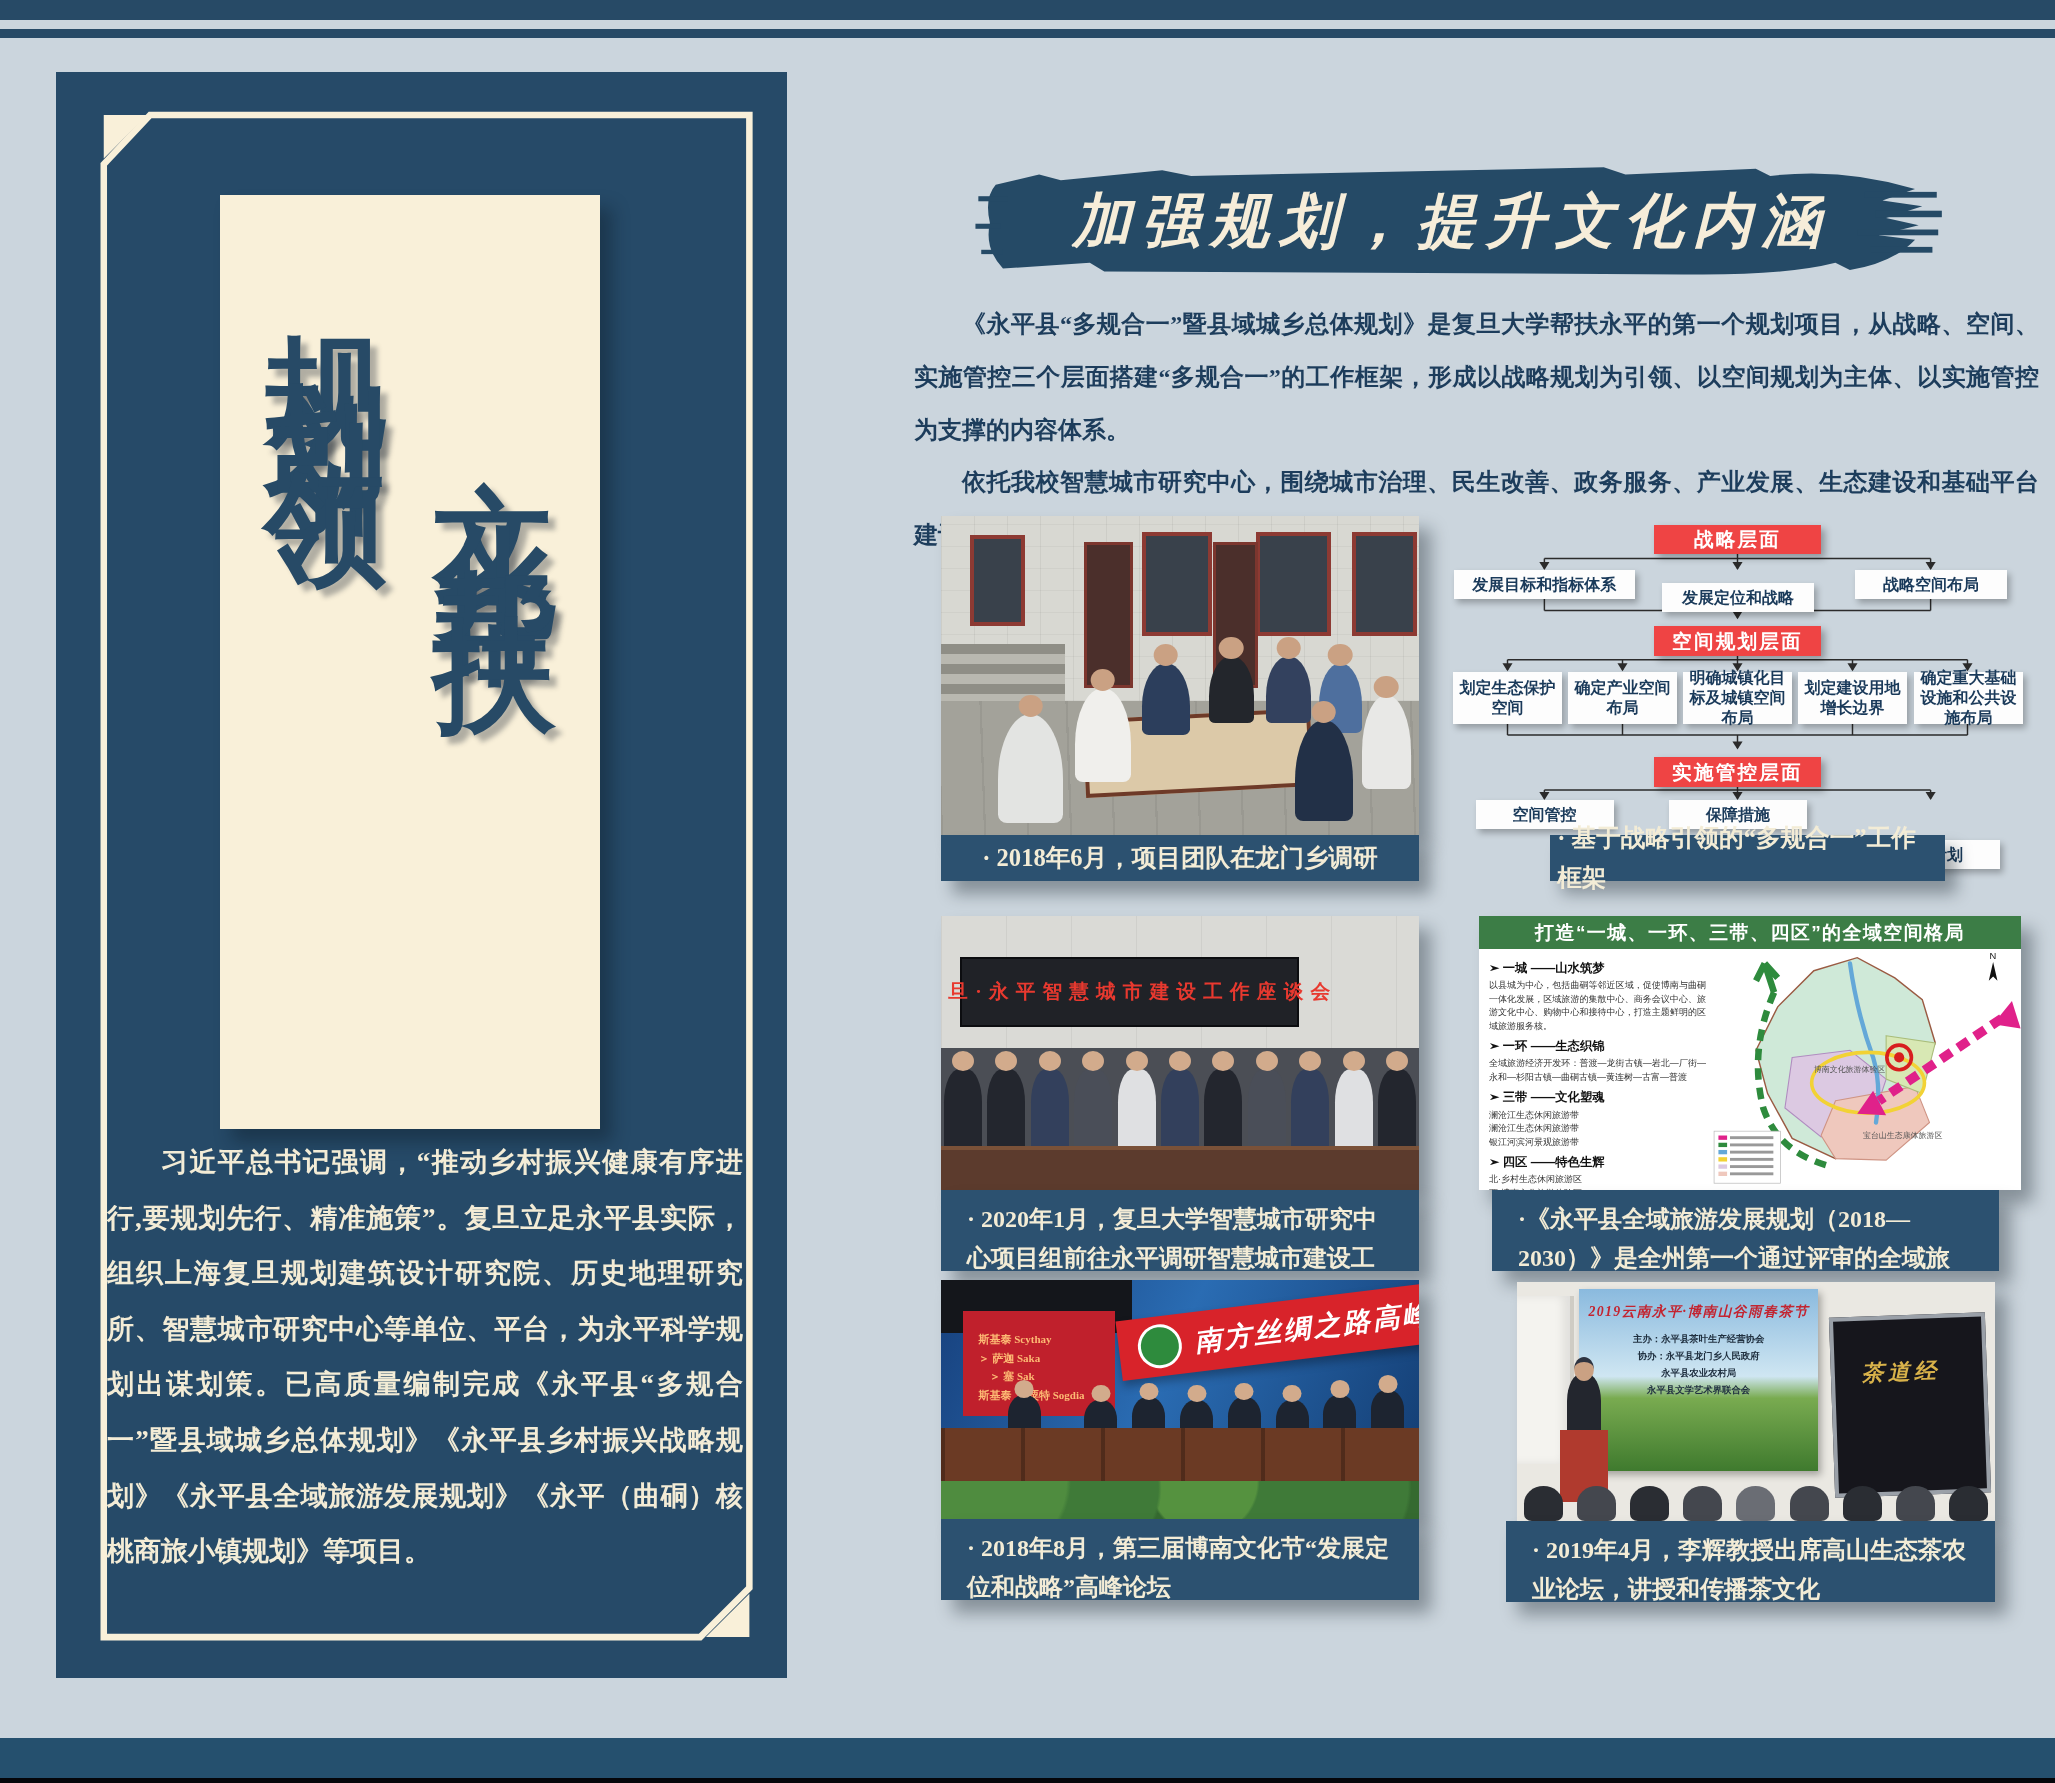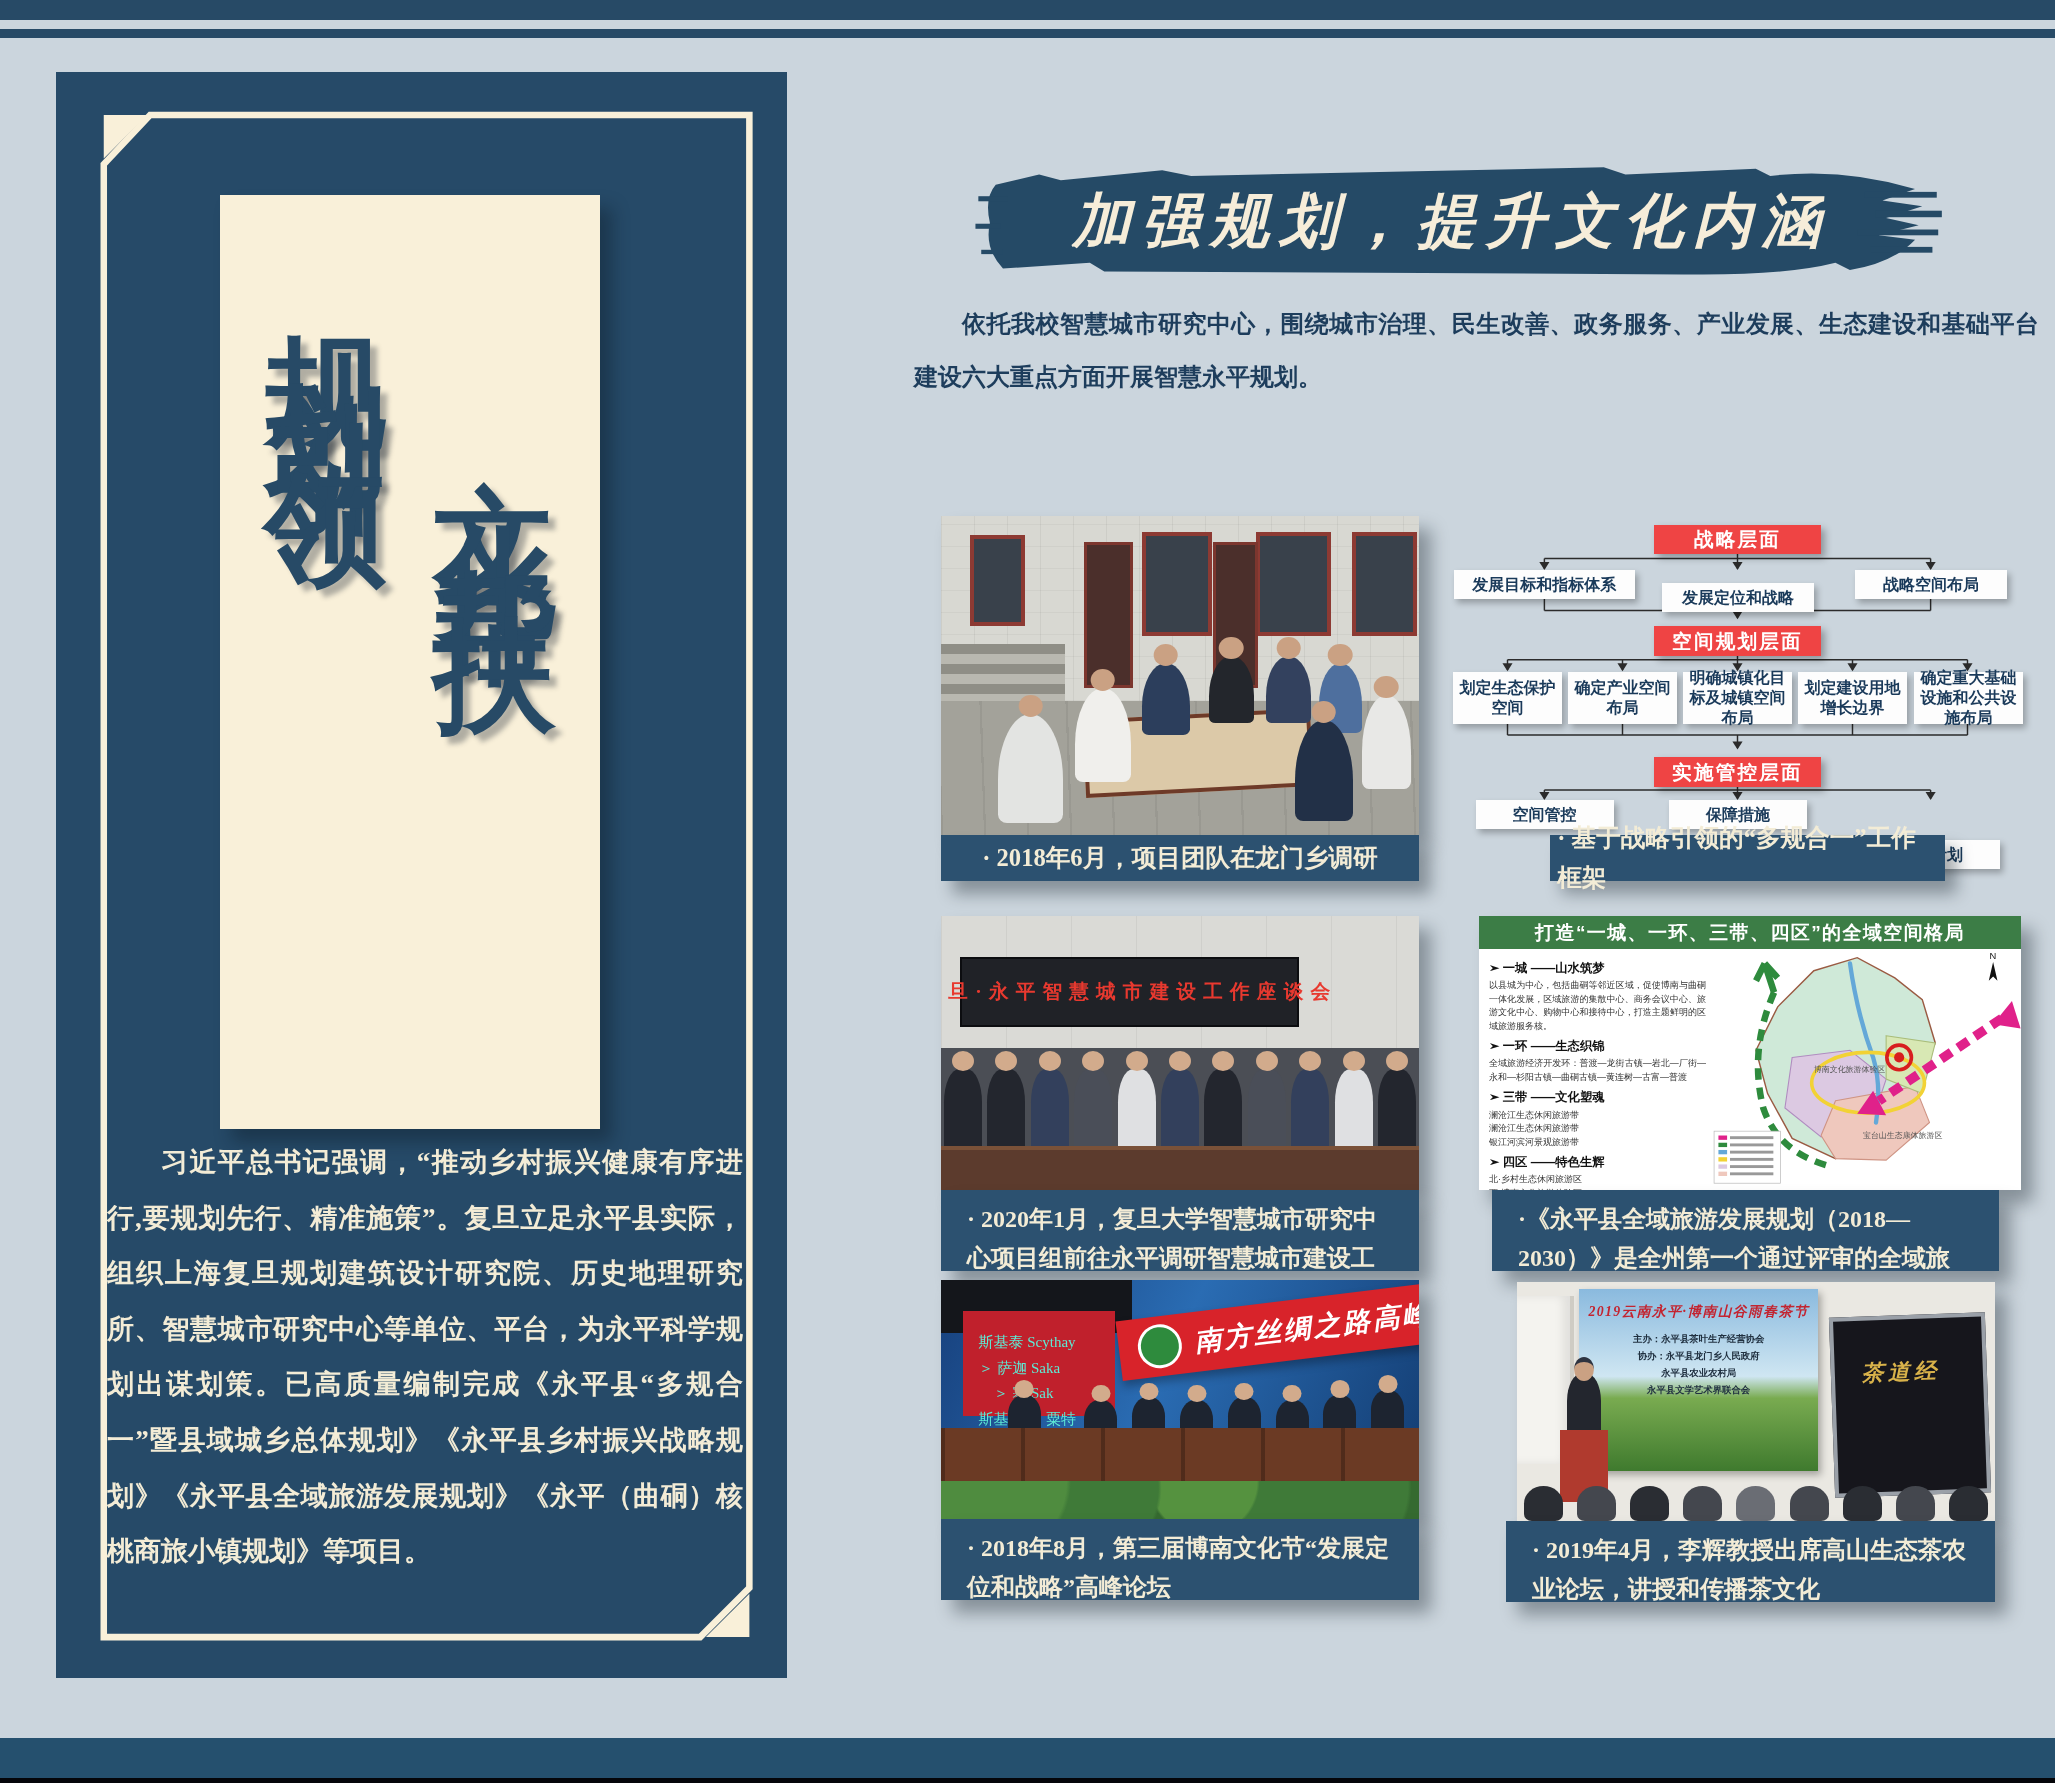--- a/index.html
+++ b/index.html
@@ -75,21 +75,21 @@
   .p2-man:nth-child(3n){background:#33405c;} .p2-man:nth-child(4n){background:#4a4e58;}
   .p2-man:nth-child(5n){background:#dfe0e2;}
   .p2-table{position:absolute;left:0;top:84%;width:100%;height:16%;background:#5c3b2d;
     border-top:4.3px solid #7a5138;}
 
   
   .p3-back{position:absolute;left:0;top:0;width:100%;height:100%;
     background:linear-gradient(115deg,#17407c 0%,#2a6cb3 45%,#123a6e 100%);}
   .p3-dark{position:absolute;left:0;top:0;width:40%;height:22%;background:#14161b;}
   .p3-slide{position:absolute;left:4.5%;top:13%;width:32%;height:44%;background:#c0202c;
-    color:#5eead4;font-weight:normal;padding:19px 16px;box-sizing:border-box;line-height:1.7;font-size:15px;}
+    color:#fdba74;font-weight:bold;padding:19px 16px;box-sizing:border-box;line-height:1.7;font-size:11px;}
   .p3-ribbon{position:absolute;left:37%;top:9%;width:66%;height:25%;background:#d8232a;
     transform:rotate(-7deg);display:flex;align-items:center;box-shadow:0 5.8px 10px rgba(0,0,0,.3);}
   .p3-ribbon .logo{width:38px;height:38px;border-radius:50%;background:#2e8b3d;border:3.6px solid #fff;
     margin:0 13px 0 19px;flex:0 0 auto;}
   .p3-ribbon span{color:#fff;font-size:27px;font-weight:bold;font-style:italic;letter-spacing:2.9px;white-space:nowrap;}
   .p3-table{position:absolute;left:0;top:62%;width:100%;height:26%;background:#6b3a24;
     background-image:repeating-linear-gradient(90deg,rgba(0,0,0,.25) 0 4.3px,transparent 4.3px 80px);}
   .p3-plants{position:absolute;left:0;top:84%;width:100%;height:16%;
     background:radial-gradient(circle at 10% 0,#4f8c3f 18%,transparent 19%),
                radial-gradient(circle at 30% 20%,#3f7a38 22%,transparent 23%),
@@ -180,20 +180,21 @@
     <rect x="1220" y="104" width="112" height="8" fill="#254a66"></rect>
     <rect x="1238" y="128" width="86" height="8" fill="#254a66"></rect>
     <rect x="6" y="58" width="40" height="7" fill="#254a66"></rect>
     <rect x="2" y="96" width="34" height="7" fill="#254a66"></rect>
     <rect x="10" y="132" width="30" height="6" fill="#254a66"></rect>
   </svg>
   <div class="brush-text">加强规划，提升文化内涵</div>
 </div>
 
 <div class="intro">
+  <p>《永平县“多规合一”暨县域城乡总体规划》是复旦大学帮扶永平的第一个规划项目，从战略、空间、实施管控三个层面搭建“多规合一”的工作框架，形成以战略规划为引领、以空间规划为主体、以实施管控为支撑的内容体系。</p>
   <p>依托我校智慧城市研究中心，围绕城市治理、民生改善、政务服务、产业发展、生态建设和基础平台建设六大重点方面开展智慧永平规划。</p>
 </div>
 
 <div class="shot" style="left:941px;top:516px;width:478px;height:319px;">
   <div class="p1-wall"></div>
   <div class="p1-win" style="left:6%;top:6%;width:10%;height:26%;"></div>
   <div class="p1-win" style="left:42%;top:5%;width:13%;height:30%;"></div>
   <div class="p1-win" style="left:66%;top:5%;width:14%;height:30%;"></div>
   <div class="p1-win" style="left:86%;top:5%;width:12%;height:30%;"></div>
   <div class="p1-door" style="left:30%;top:8%;width:9%;height:44%;"></div>

